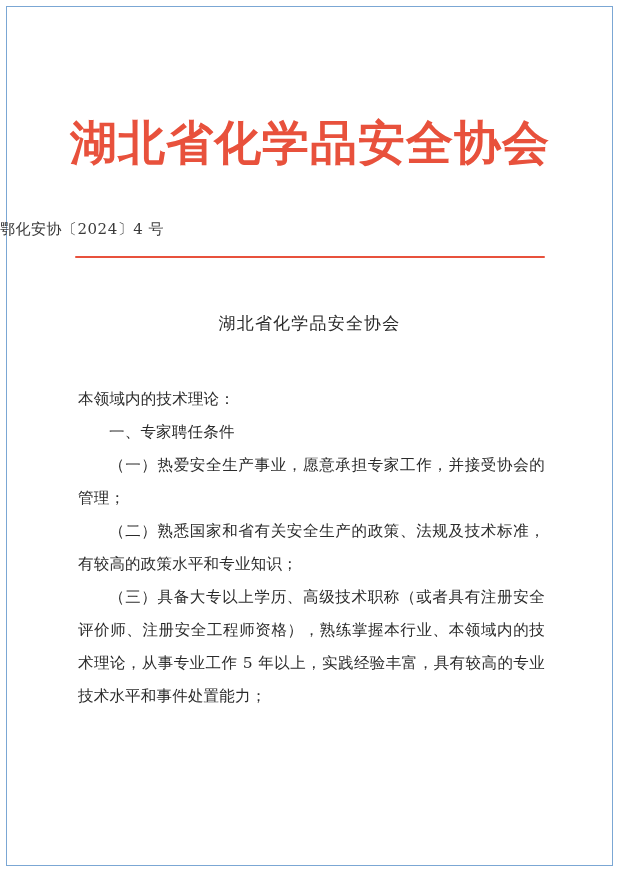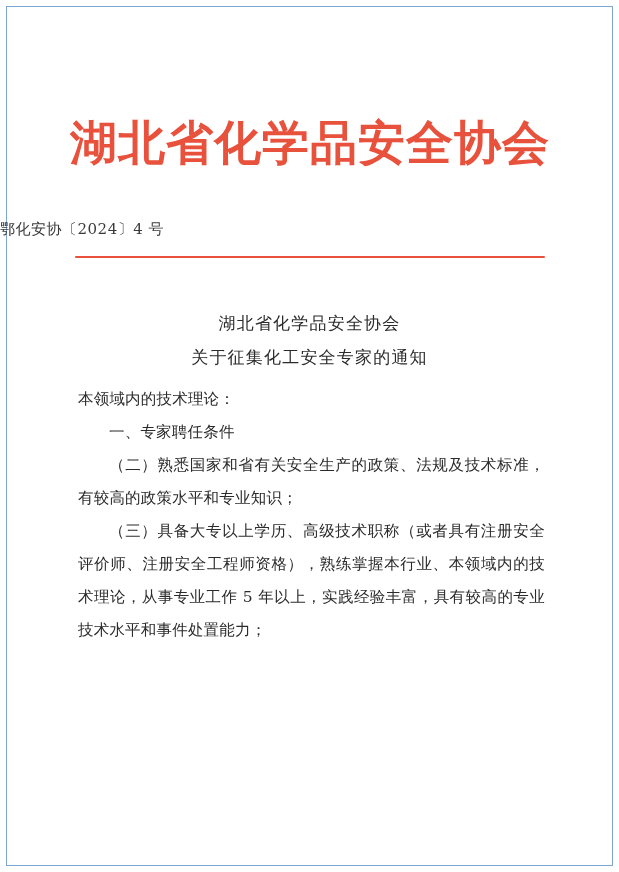--- a/index.html
+++ b/index.html
@@ -142,30 +142,30 @@
     <div class="masthead">
       <span class="masthead-title">湖北省化学品安全协会</span>
     </div>
 
     <div class="doc-number">鄂化安协〔2024〕4 号</div>
 
     <div class="red-rule"></div>
 
     <div class="doc-title-block">
       <span class="doc-title-line">湖北省化学品安全协会</span>
-      <span class="doc-title-line">关于征集化工安全专家的通知</span>
     </div>
 
     <div class="doc-body">
 
       <p class="para flush">本领域内的技术理论：</p>
 
 
       <p class="para indent">一、专家聘任条件</p>
 
+      <p class="para indent">（一）热爱安全生产事业，愿意承担专家工作，并接受协会的管理；</p>
 
       <p class="para indent">（二）熟悉国家和省有关安全生产的政策、法规及技术标准，有较高的政策水平和专业知识；</p>
 
       <p class="para indent">（三）具备大专以上学历、高级技术职称（或者具有注册安全评价师、注册安全工程师资格），熟练掌握本行业、本领域内的技术理论，从事专业工作 5 年以上，实践经验丰富，具有较高的专业技术水平和事件处置能力；</p>
 
     </div>
 
   </div>
 </div>
 

